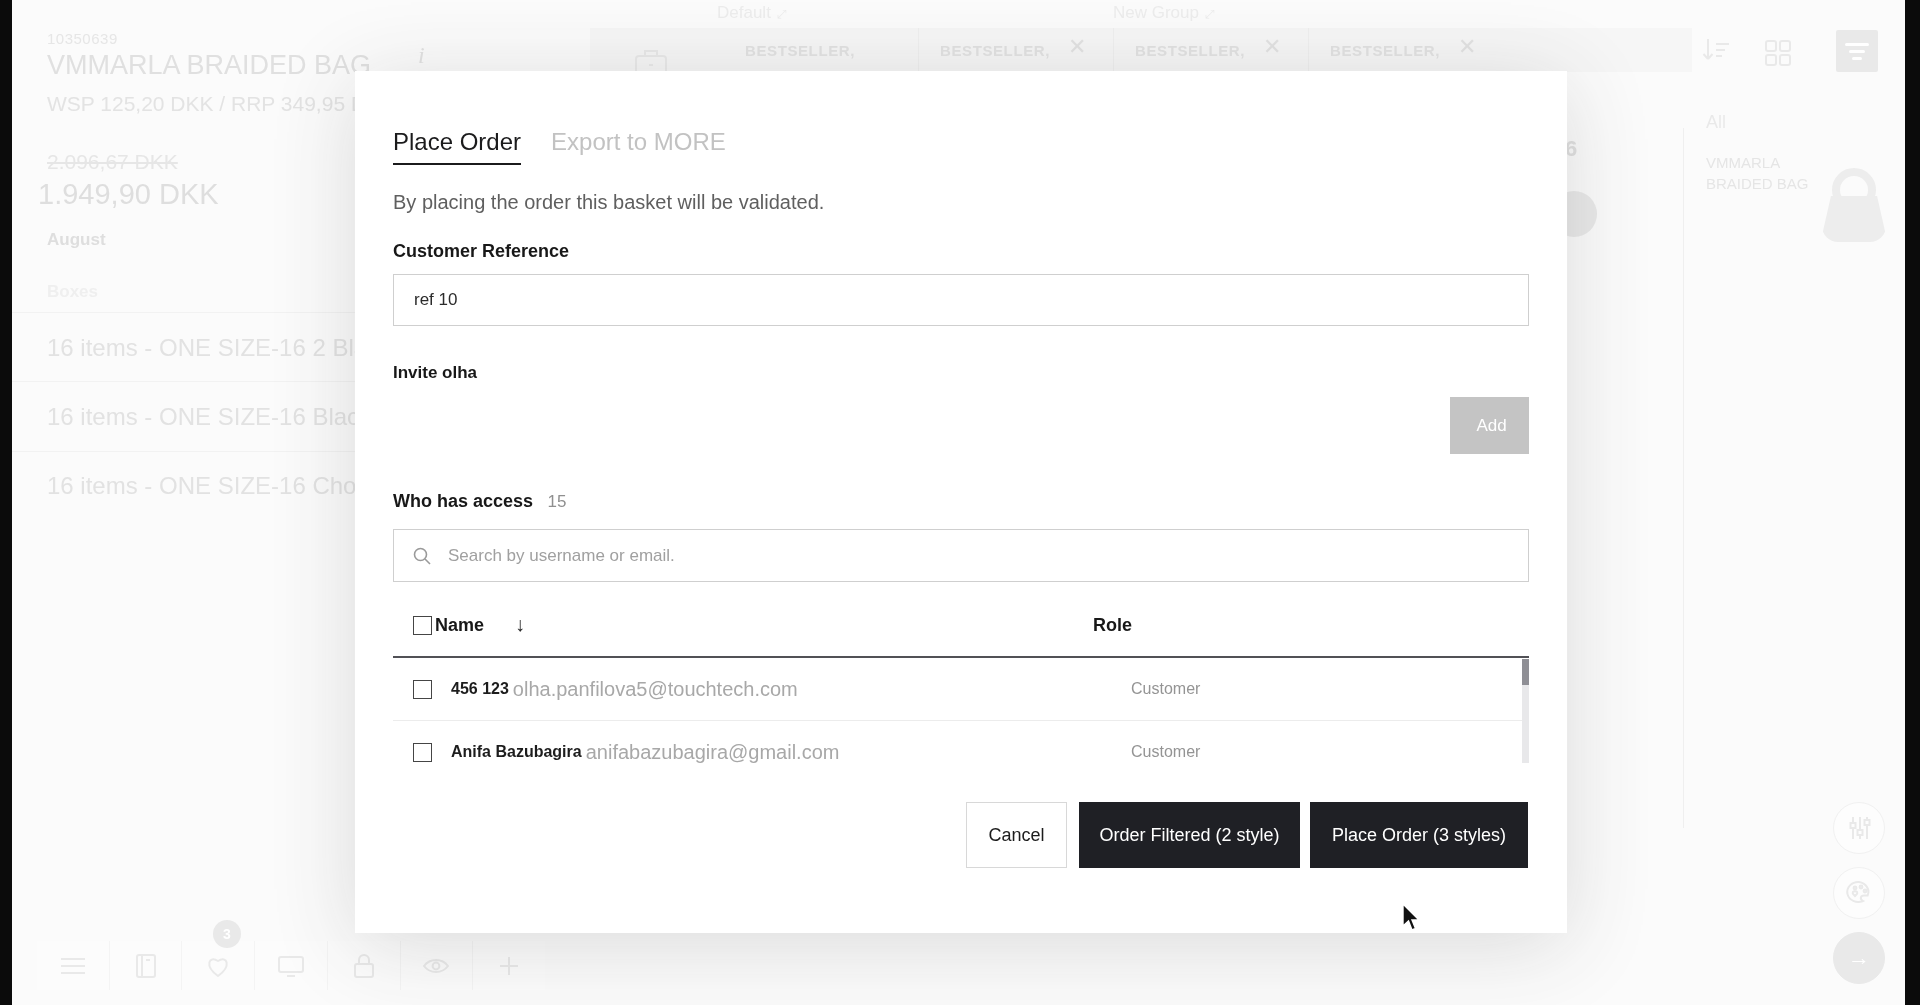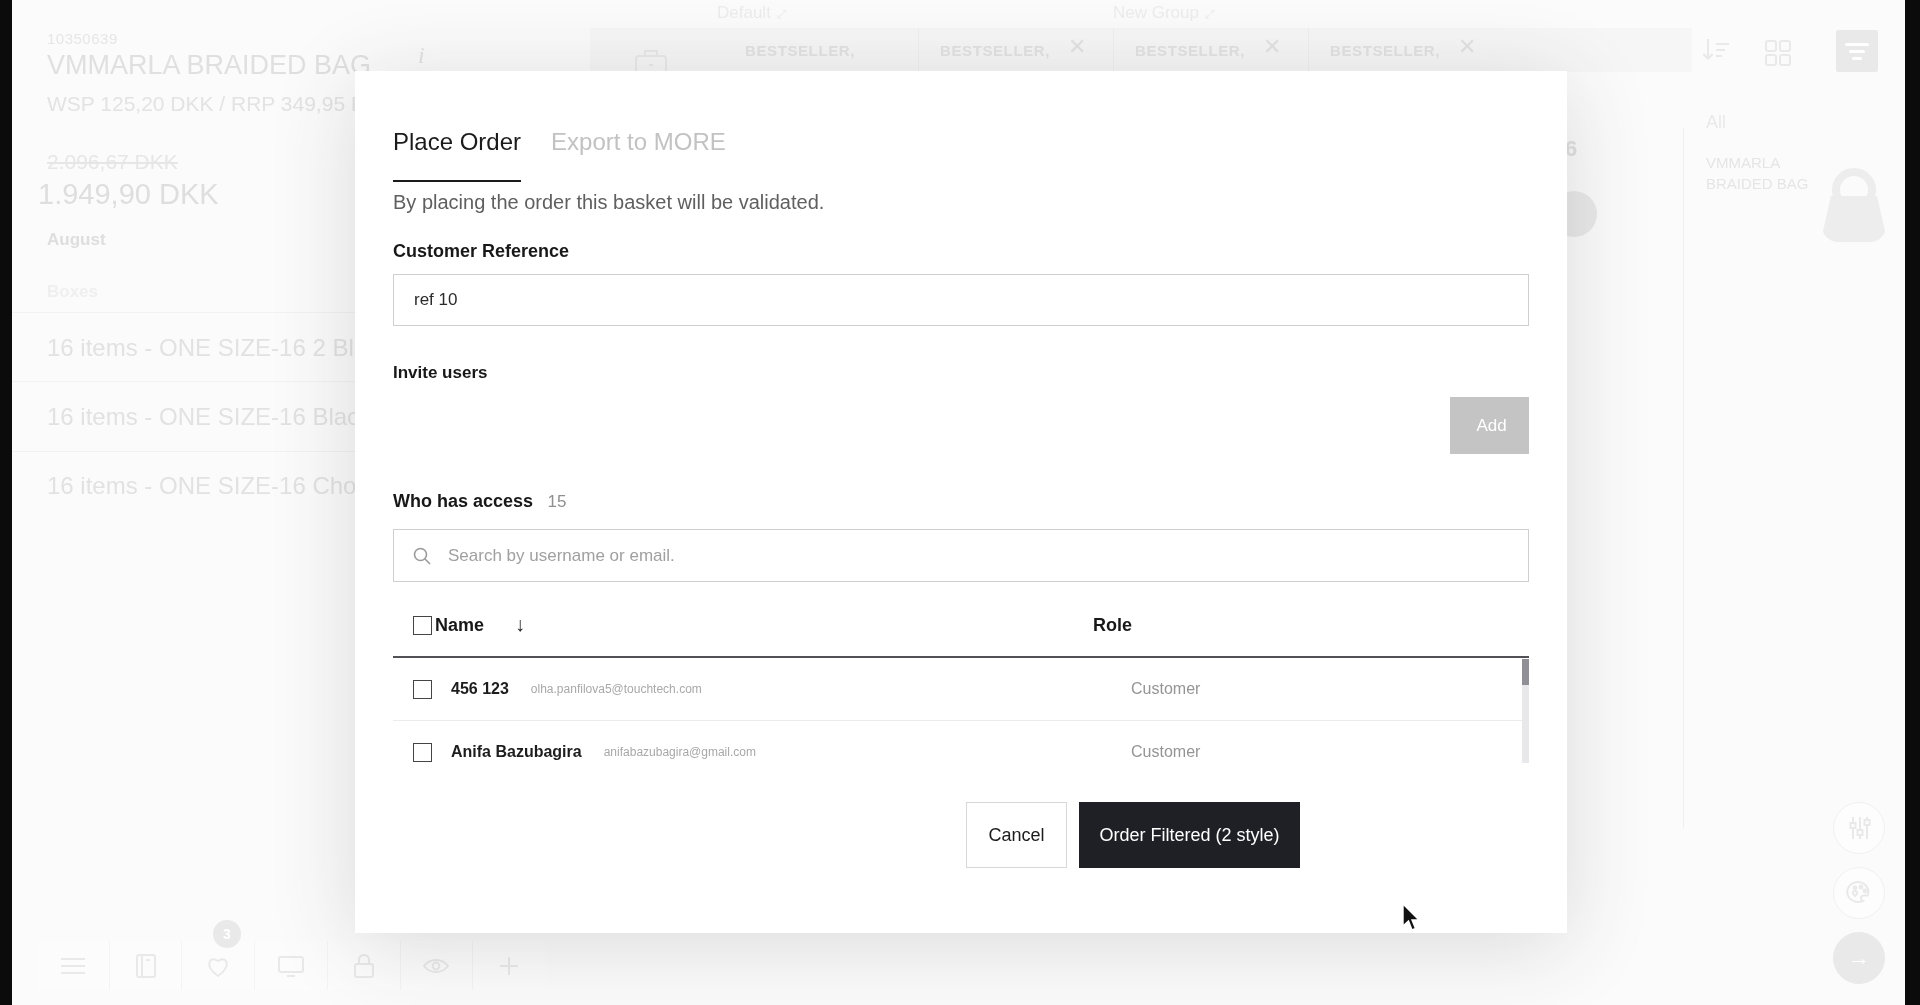--- a/index.html
+++ b/index.html
@@ -37,21 +37,21 @@
   .bag-handle{width:28px;height:28px;border:8px solid #ededed;border-radius:50%;margin:0 auto;}
   .bag-body{width:64px;height:46px;background:#ededed;margin-top:-16px;border-radius:6px 6px 16px 16px;
             clip-path:polygon(14% 0,86% 0,100% 86%,90% 100%,10% 100%,0 86%);}
   .cardtitle{font-size:15px;line-height:1.4;width:104px;color:#e5e5e5;}
 
   
   .modal{left:355px;top:71px;width:1212px;height:862px;background:#ffffff;z-index:10;
          box-shadow:0 12px 80px rgba(50,50,50,.16);}
   .modal .abs{position:absolute;}
   .tabrow{left:38px;top:57px;display:flex;gap:30px;align-items:baseline;}
-  .tab-active{font-size:24px;color:#1b1b1c;padding-bottom:24px;border-bottom:2px solid #1b1b1c;cursor:pointer;}
+  .tab-active{font-size:24px;color:#1b1b1c;padding-bottom:7px;border-bottom:2px solid #1b1b1c;cursor:pointer;}
   .tab-idle{font-size:24px;color:#c2c2c2;cursor:pointer;}
   .desc{left:38px;top:120px;font-size:20px;color:#5f5f5f;}
   .flabel{font-weight:700;color:#181818;}
   .tinput{border:1px solid #cfcfcf;background:#fff;font-size:17px;color:#2b2b2b;
           font-family:"Liberation Sans",sans-serif;box-sizing:border-box;padding:0 20px;outline:none;}
   .tinput::placeholder{color:#9f9f9f;}
   .addbtn{background:#c4c4c4;color:#ffffff;font-size:17px;border:none;cursor:pointer;
           font-family:"Liberation Sans",sans-serif;}
   .count{font-size:17px;color:#8f8f8f;font-weight:400;margin-left:10px;}
   .searchwrap{left:38px;top:458px;width:1136px;height:53px;border:1px solid #cfcfcf;box-sizing:border-box;
@@ -59,21 +59,21 @@
   .searchwrap svg{margin:0 14px 0 18px;stroke:#9a9a9a;fill:none;stroke-width:1.6;}
   .searchwrap input{border:none;outline:none;flex:1;font-size:17px;color:#2b2b2b;
                     font-family:"Liberation Sans",sans-serif;}
   .searchwrap input::placeholder{color:#a0a0a0;}
   .cb{appearance:none;-webkit-appearance:none;width:19px;height:19px;border:1.5px solid #454545;
       background:#fff;margin:0;cursor:pointer;}
   .thead{font-size:18px;font-weight:700;color:#181818;}
   .tborder{left:38px;top:585px;width:1136px;height:2px;background:#515156;}
   .trow{left:38px;width:1136px;height:62px;display:flex;align-items:center;}
   .trow .name{font-size:16px;font-weight:700;color:#1d1d1d;margin-left:58px;}
-  .trow .email{font-size:12px;color:#a8a8a8;margin-left:22px;}
+  .trow .email{font-size:20px;color:#a8a8a8;margin-left:4px;}
   .trow .role{font-size:16px;color:#949494;position:absolute;left:738px;}
   .sbar-track{left:1167px;top:588px;width:7px;height:104px;background:#e8e8ea;}
   .sbar-thumb{width:7px;height:26px;background:#8f8f95;}
   .btn{height:66px;border:none;font-size:18px;font-family:"Liberation Sans",sans-serif;cursor:pointer;}
   .btn.ghost{background:#ffffff;border:1px solid #d8d8d8;color:#1c1c1c;}
   .btn.dark{background:#1f2025;color:#ffffff;}
 
   .cursor{z-index:60;pointer-events:none;}
 </style>
 </head>
@@ -221,21 +221,21 @@
     <div class="tabrow abs">
       <div class="tab-active">Place Order</div>
       <div class="tab-idle">Export to MORE</div>
     </div>
 
     <div class="abs desc">By placing the order this basket will be validated.</div>
 
     <div class="abs flabel" style="left:38px;top:170px;font-size:18px;">Customer Reference</div>
     <input class="abs tinput" style="left: 38px; top: 203px; width: 1136px; height: 52px;" value="ref 10">
 
-    <div class="abs flabel" style="left:38px;top:292px;font-size:17px;">Invite users</div>
+    <div class="abs flabel" style="left:38px;top:292px;font-size:17px;">Invite olha</div>
     <button class="abs addbtn" style="left:1095px;top:326px;width:79px;height:57px;padding-left:10px;">Add</button>
 
     <div class="abs" style="left:38px;top:420px;">
       <span class="flabel" style="font-size:18px;">Who has access</span>
       <span class="count">15</span>
     </div>
 
     <div class="searchwrap abs">
       <svg width="20" height="20" viewBox="0 0 20 20">
         <circle cx="8.5" cy="8.5" r="6"></circle>
@@ -263,20 +263,21 @@
       <span class="email">anifabazubagira@gmail.com</span>
       <span class="role">Customer</span>
     </div>
 
     <div class="abs sbar-track">
       <div class="sbar-thumb"></div>
     </div>
 
     <button class="abs btn ghost" style="left:611px;top:731px;width:101px;">Cancel</button>
     <button class="abs btn dark" style="left:724px;top:731px;width:221px;">Order Filtered (2 style)</button>
+    <button class="abs btn dark" style="left:955px;top:731px;width:218px;">Place Order (3 styles)</button>
   </div>
 
   <svg class="abs cursor" style="left:1400px;top:903px;" width="22" height="30" viewBox="0 0 22 30">
     <path d="M3 1 L3 23 L8.5 18 L12 27 L15.5 25.4 L12 17 L19 17 Z" fill="#111111" stroke="#ffffff" stroke-width="1.4"></path>
   </svg>
 
   <div class="edge l"></div>
   <div class="edge r"></div>
 </div>
 

